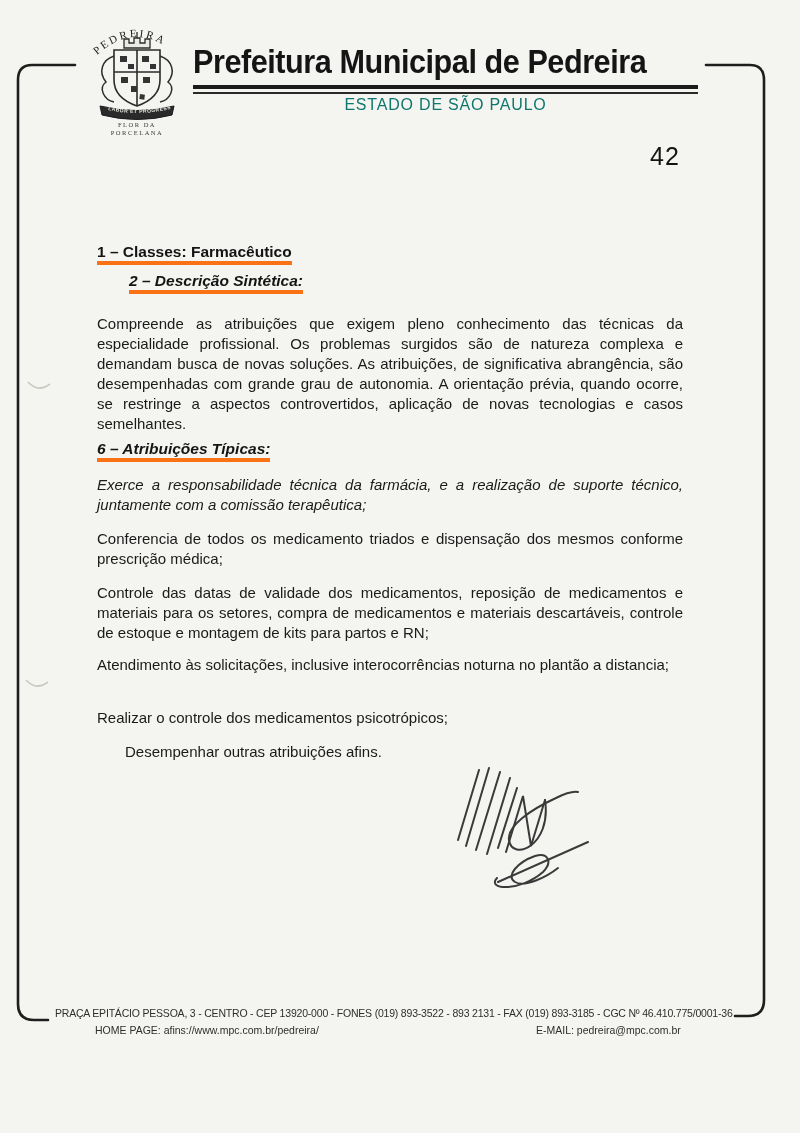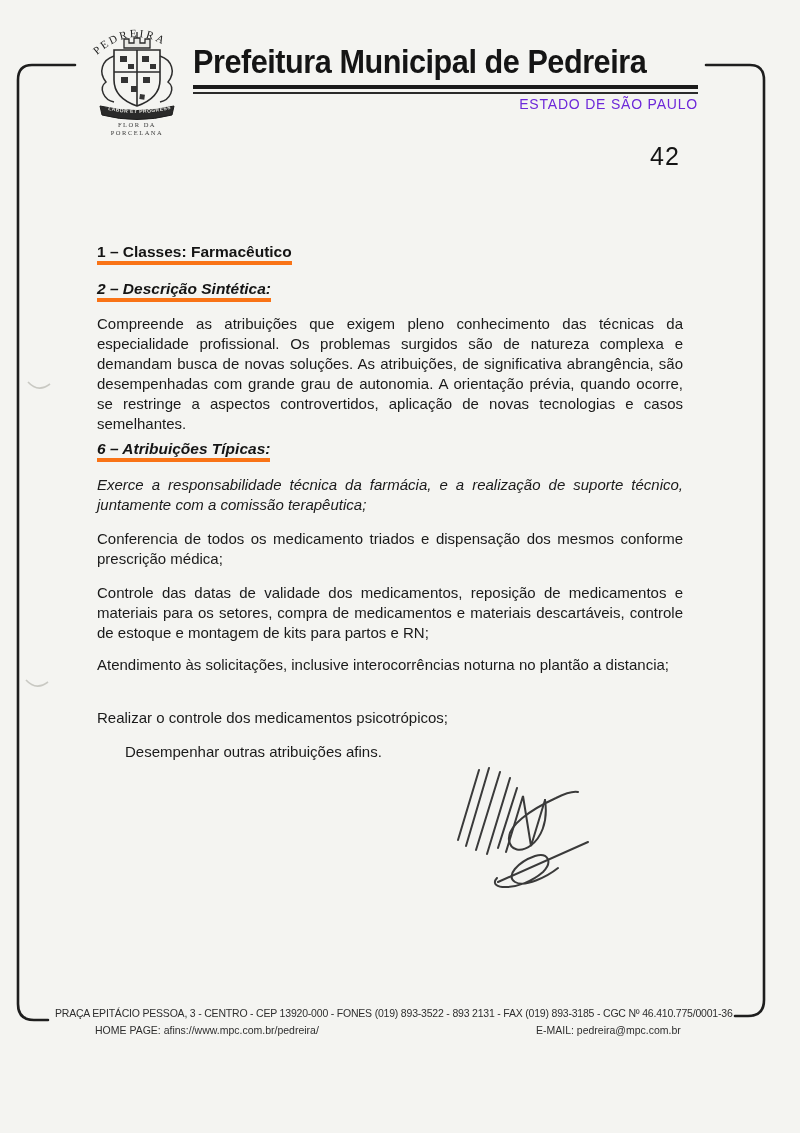--- a/index.html
+++ b/index.html
@@ -18,21 +18,21 @@
   .title {
     left: 193px; top: 42px;
     font-size: 34px; font-weight: bold; letter-spacing: -0.5px;
     transform: scaleX(0.90); transform-origin: left center;
     white-space: nowrap; color: #151515;
   }
   .title-rule-thick { left: 193px; top: 85px; width: 505px; height: 4px; background: #1b1b1b; }
   .title-rule-thin  { left: 193px; top: 92px; width: 505px; height: 1.5px; background: #2a2a2a; }
   .subtitle {
     left: 193px; top: 96px; width: 505px;
-    text-align: right; font-size: 14px; letter-spacing: 0.8px; color: #6d28d9;
+    text-align: center; font-size: 16px; letter-spacing: 0.8px; color: #0f766e;
   }
   .page-number { left: 650px; top: 142px; font-size: 25px; color: #141414; letter-spacing: 1px; }
 
   
   .content-block { left: 97px; width: 586px; font-size: 15px; line-height: 20px; text-align: justify; color: #1a1a1a; }
   .doc-heading { left: 97px; font-size: 15.5px; font-weight: bold; color: #141414; }
   .doc-heading .hd { border-bottom: 4px solid #f97316; padding-bottom: 1px; }
   .doc-heading.italic { font-style: italic; }
 
   
@@ -116,21 +116,21 @@
 <div class="abs title-rule-thick"></div>
 <div class="abs title-rule-thin"></div>
 <div class="abs subtitle">ESTADO DE SÃO PAULO</div>
 
 <div class="abs page-number">42</div>
 
 <div class="abs doc-heading" style="top:243px;">
   <span class="hd">1 – Classes: Farmacêutico</span>
 </div>
 
-<div class="abs doc-heading italic" style="top:280px;">
+<div class="abs doc-heading italic" style="top:272px;margin-left:32px;">
   <span class="hd">2 – Descrição Sintética:</span>
 </div>
 <div class="abs content-block" style="top:314px;">Compreende as atribuições que exigem pleno conhecimento das técnicas da especialidade profissional. Os problemas surgidos são de natureza complexa e demandam busca de novas soluções. As atribuições, de significativa abrangência, são desempenhadas com grande grau de autonomia. A orientação prévia, quando ocorre, se restringe a aspectos controvertidos, aplicação de novas tecnologias e casos semelhantes.</div>
 
 <div class="abs doc-heading italic" style="top:440px;">
   <span class="hd">6 – Atribuições Típicas:</span>
 </div>
 <div class="abs content-block" style="top:475px;font-style:italic;">Exerce a responsabilidade técnica da farmácia, e a realização de suporte técnico, juntamente com a comissão terapêutica;</div>
 <div class="abs content-block" style="top:529px;">Conferencia de todos os medicamento triados e dispensação dos mesmos conforme prescrição médica;</div>
 <div class="abs content-block" style="top:583px;">Controle das datas de validade dos medicamentos, reposição de medicamentos e materiais para os setores, compra de medicamentos e materiais descartáveis, controle de estoque e montagem de kits para partos e RN;</div>

